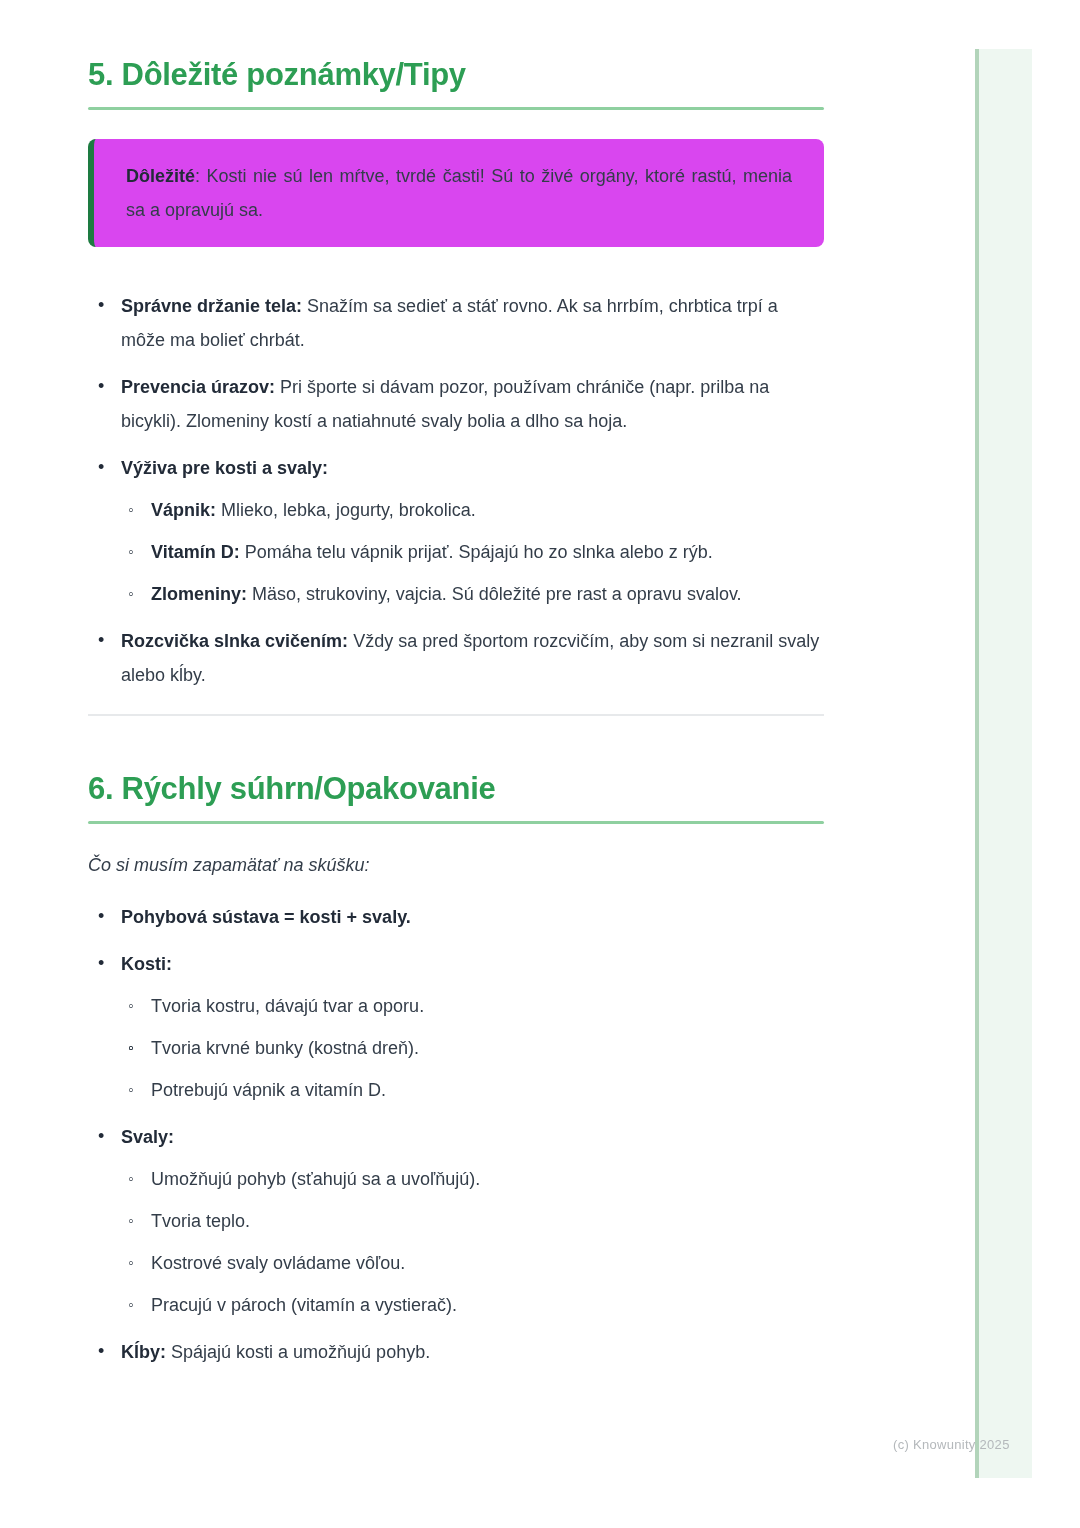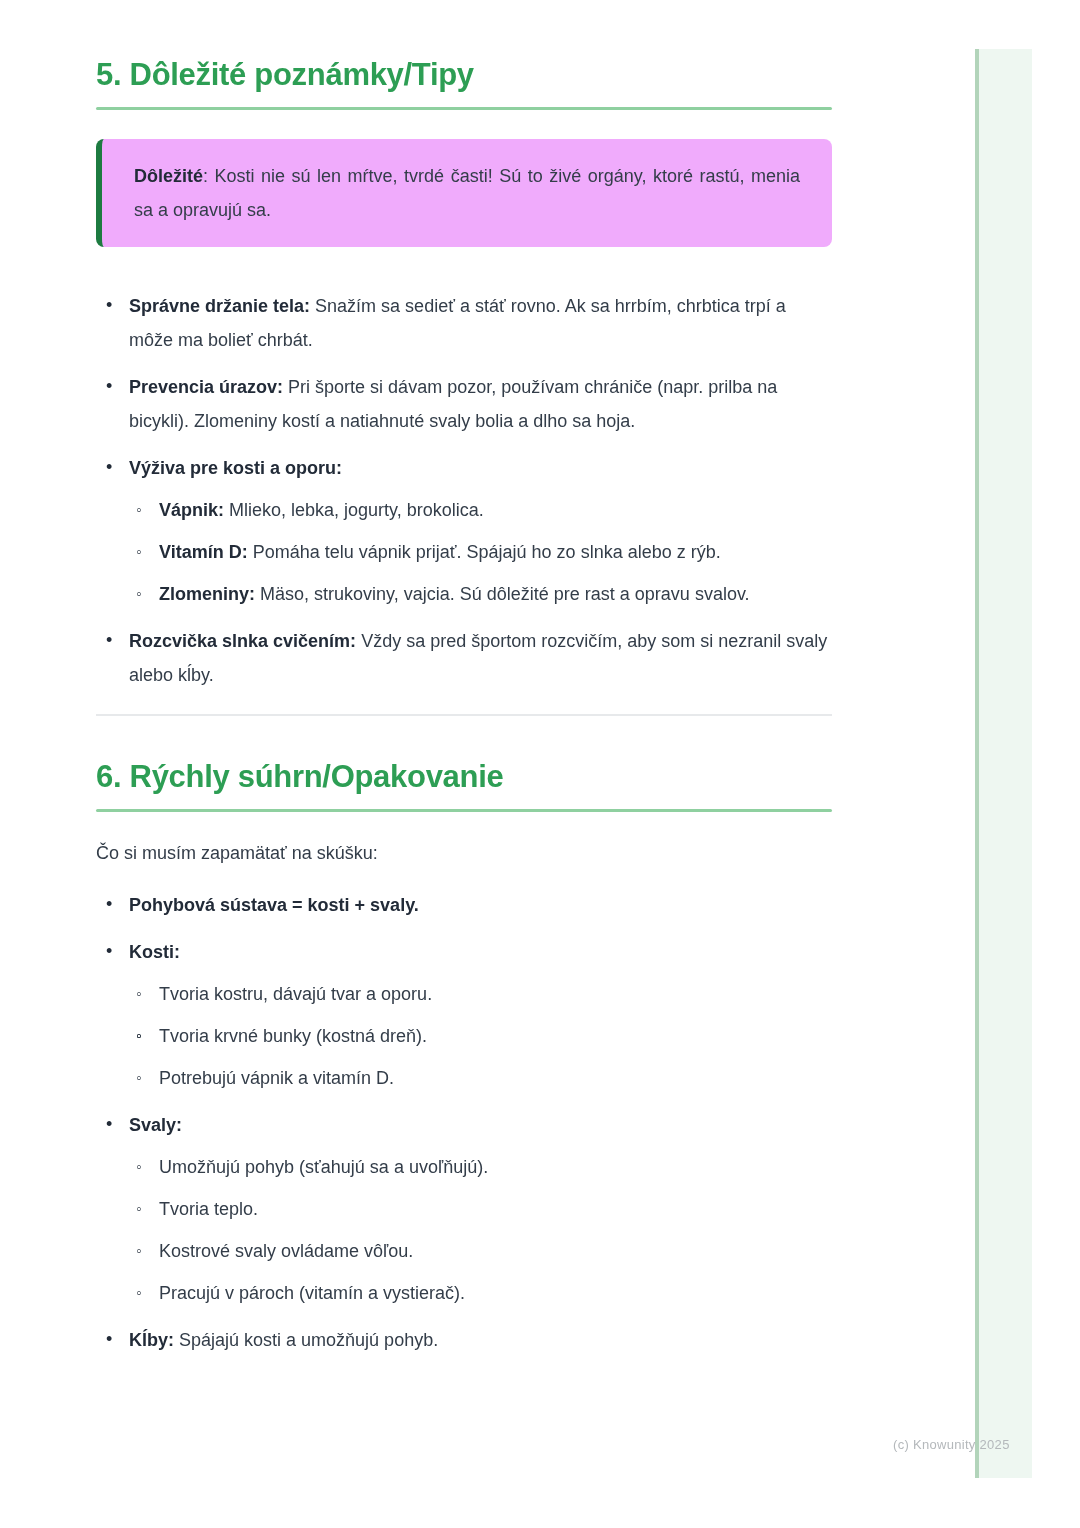--- a/index.html
+++ b/index.html
@@ -2,35 +2,35 @@
 <html lang="sk"><head>
 <meta charset="utf-8">
 <style>
   html,body{margin:0;padding:0;}
   body{
     width:1080px;height:1528px;position:relative;overflow:hidden;
     background:#ffffff;color:#333d49;
     font-family:"Liberation Sans","DejaVu Sans",sans-serif;
     -webkit-font-smoothing:antialiased;
   }
-  .content{position:absolute;left:96px;top:0;width:736px;}
+  .content{position:absolute;left:88px;top:0;width:736px;}
   h2{
     margin:56px 0 0;font-size:31px;line-height:38px;font-weight:700;
     color:#2d9e54;letter-spacing:-0.3px;
   }
-  h2.second{margin-top:42px;}
+  h2.second{margin-top:54px;}
   .rule{height:3px;background:#8fd0a0;margin-top:13px;border-radius:2px;}
   .divider{height:2px;background:#e7e9eb;margin-top:22px;}
   .callout{
-    margin-top:29px;background:#f0abfc;border-left:6px solid #1d7b41;
+    margin-top:29px;background:#d946ef;border-left:6px solid #1d7b41;
     border-radius:8px;padding:20px 32px;font-size:18px;line-height:34px;
     text-align:justify;
   }
   .lead{font-weight:700;color:#222b38;}
-  p.intro{margin:24px 0 0;font-size:18px;line-height:34px;}
+  p.intro{margin:24px 0 0;font-size:18px;line-height:34px;font-style:italic;}
   ul{list-style:none;margin:0;padding:0;font-size:18px;line-height:34px;}
   ul.l1{margin-top:42px;}
   ul.l1.s6{margin-top:18px;}
   .l1 > li{position:relative;padding-left:33px;margin-bottom:13px;}
   .m1{position:absolute;left:10px;top:-1px;color:#222b38;}
   .l2{margin:6px 0 10px;}
   .l2 > li{position:relative;padding-left:30px;margin-top:8px;margin-bottom:0;}
   .m2{position:absolute;left:7px;top:0;font-size:16px;color:#333d49;}
   .side-accent{
     position:absolute;left:975px;top:49px;width:53px;height:1429px;
@@ -60,21 +60,21 @@
     <li>
       <span class="m1">•</span>
       <span class="lead">Správne držanie tela:</span><span> Snažím sa sedieť a stáť rovno. Ak sa hrrbím, chrbtica trpí a môže ma bolieť chrbát.</span>
     </li>
     <li>
       <span class="m1">•</span>
       <span class="lead">Prevencia úrazov:</span><span> Pri športe si dávam pozor, používam chrániče (napr. prilba na bicykli). Zlomeniny kostí a natiahnuté svaly bolia a dlho sa hoja.</span>
     </li>
     <li>
       <span class="m1">•</span>
-      <span class="lead">Výživa pre kosti a oporu:</span><span></span>
+      <span class="lead">Výživa pre kosti a svaly:</span><span></span>
       <ul class="l2">
         <li>
           <span class="m2">◦</span>
           <span class="lead">Vápnik:</span><span> Mlieko, lebka, jogurty, brokolica.</span>
         </li>
         <li>
           <span class="m2">◦</span>
           <span class="lead">Vitamín D:</span><span> Pomáha telu vápnik prijať. Spájajú ho zo slnka alebo z rýb.</span>
         </li>
         <li>

